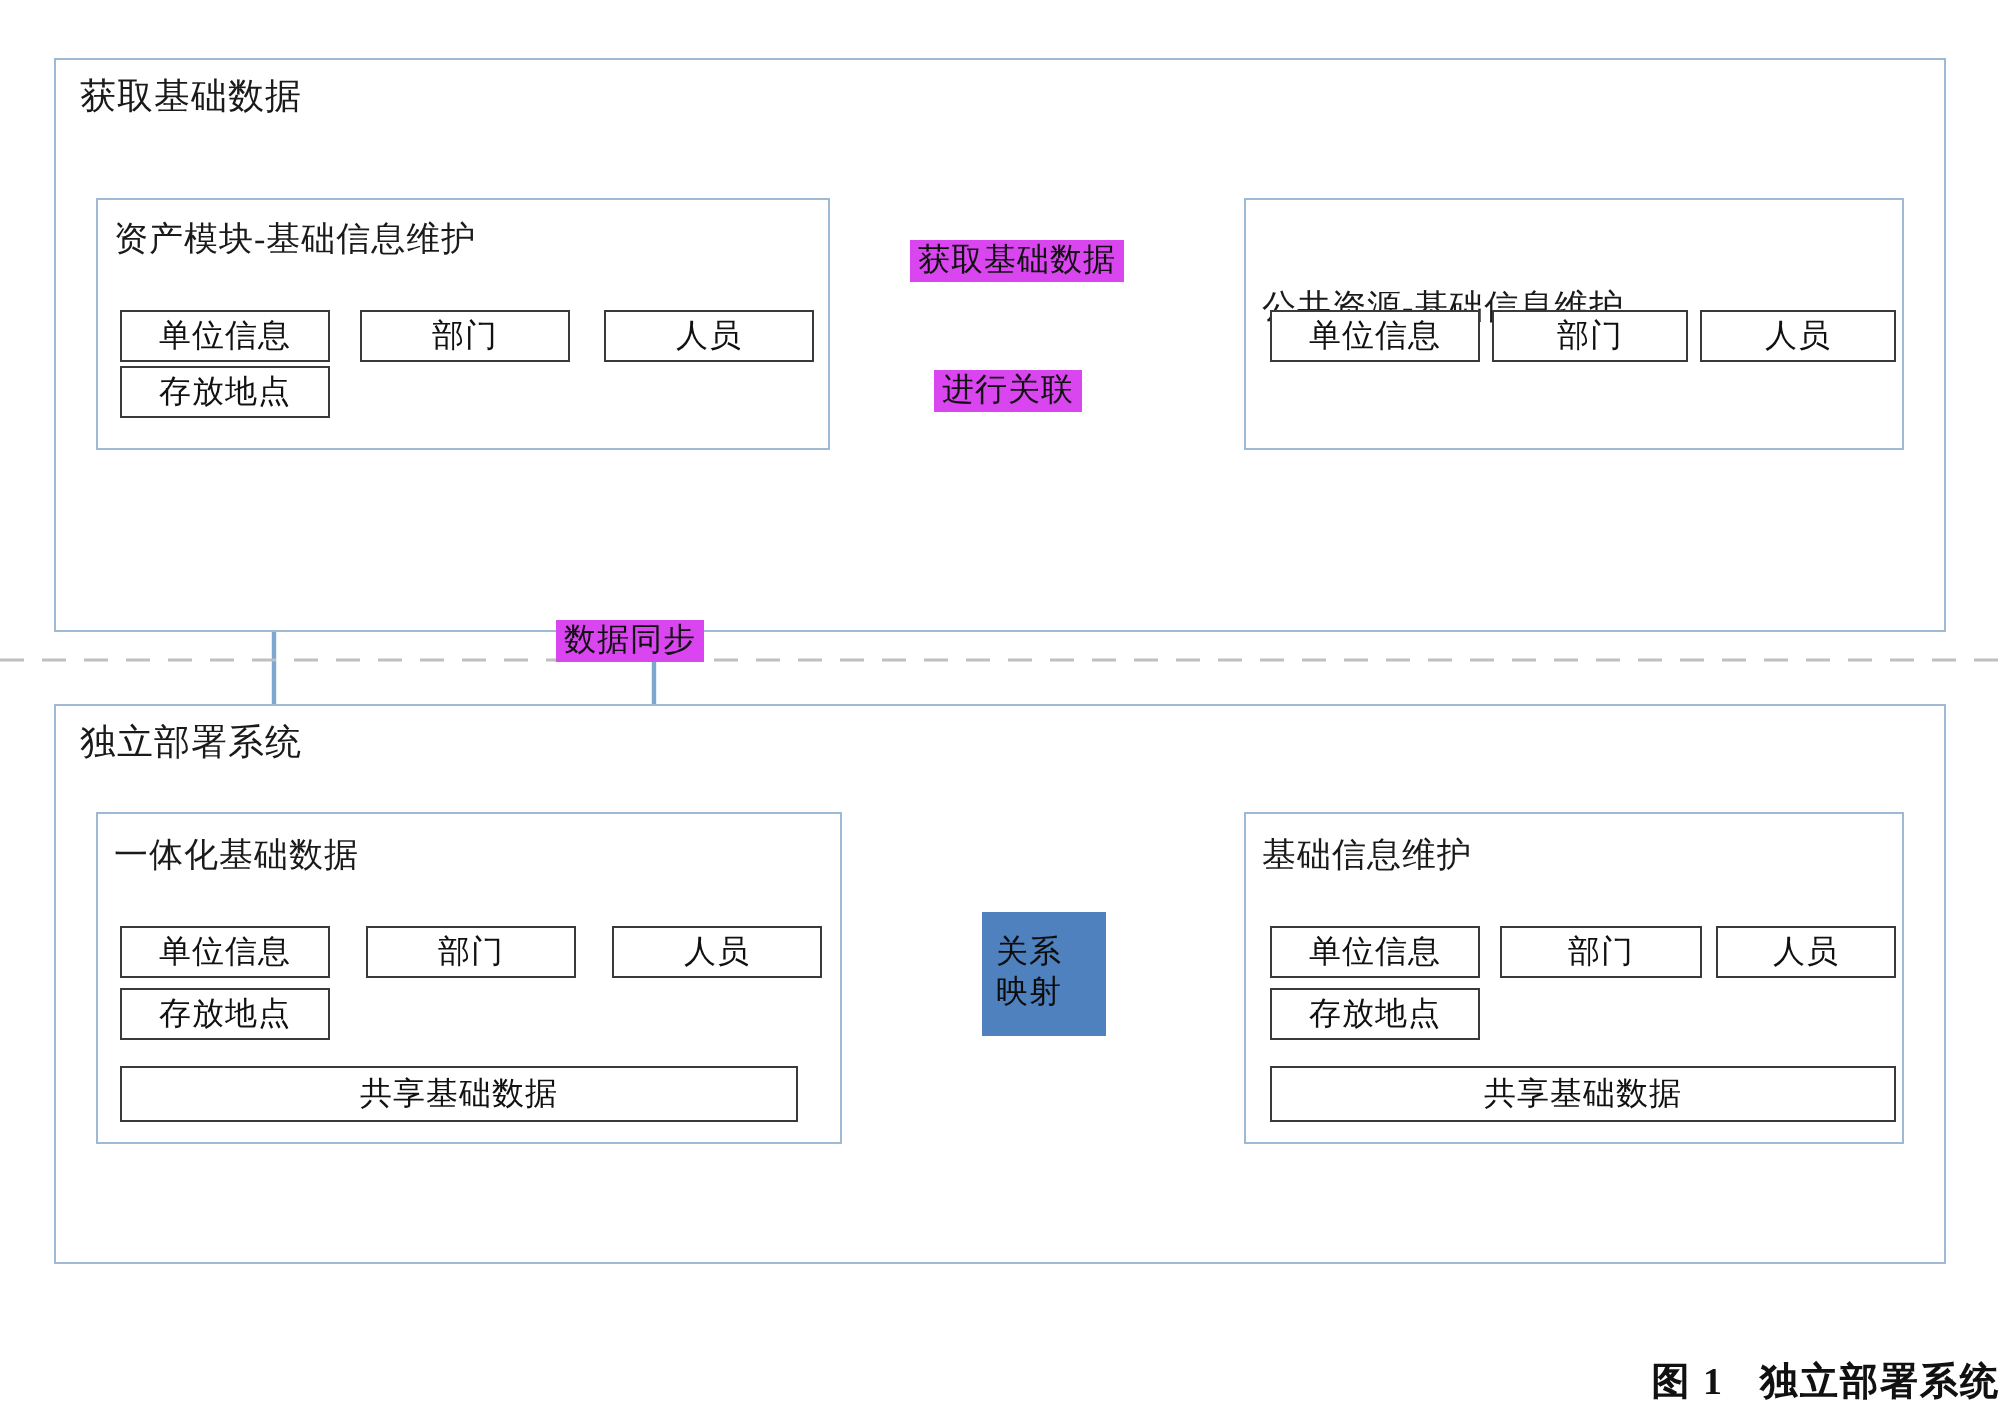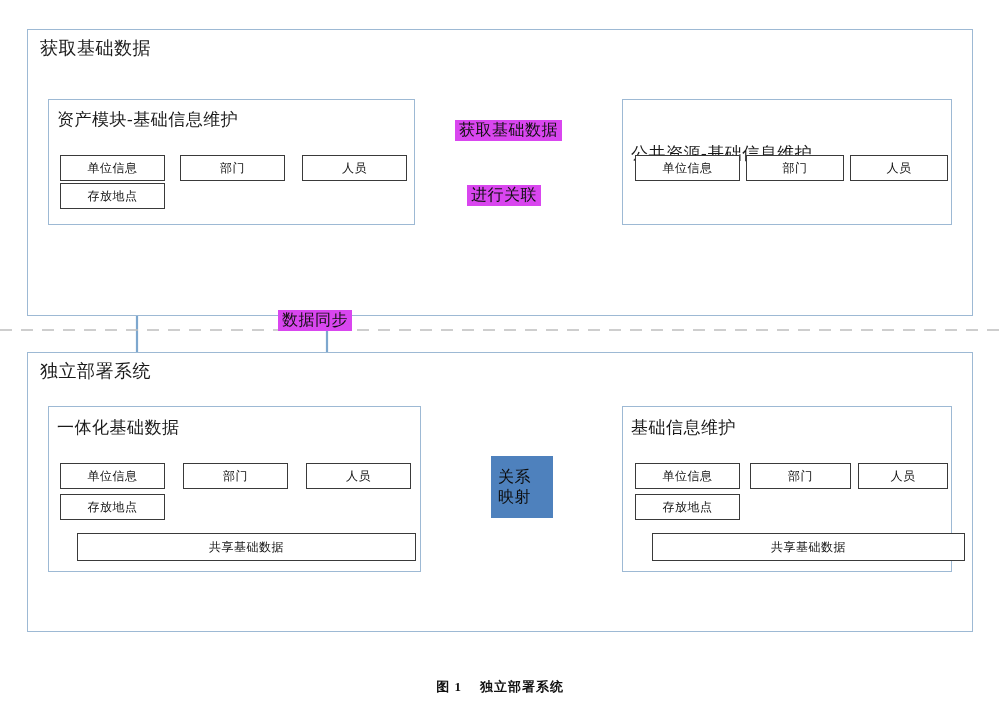--- a/index.html
+++ b/index.html
@@ -50,26 +50,26 @@
 
   
   .chip {
     position: absolute;
     border: 1.6px solid #3a3a3a;
     background: #ffffff;
     box-sizing: border-box;
     display: flex;
     align-items: center;
     justify-content: center;
-    font-size: 12px;
+    font-size: 16px;
     color: #111111;
     white-space: nowrap;
     letter-spacing: 0.5px;
   }
-  .chip.wide { font-size: 12px; margin-left: 17px; }
+  .chip.wide { font-size: 16px; }
 
   
   .map-block {
     position: absolute;
     background: #4E81BD;
     box-sizing: border-box;
     display: flex;
     flex-direction: column;
     align-items: flex-start;
     justify-content: center;
@@ -97,22 +97,22 @@
     left: 0; top: 0;
     width: 1000px;
     height: 714px;
     pointer-events: none;
   }
 
   
   .caption {
     position: absolute;
     width: 1000px;
-    text-align: center;
-    font-size: 13px;
+    text-align: right;
+    font-size: 19px;
     font-weight: bold;
     color: #111111;
     letter-spacing: 1px;
   }
   .caption .cap-num { margin-right: 18px; }
 </style>
 </head>
 <body>
 
 <div id="canvas">

